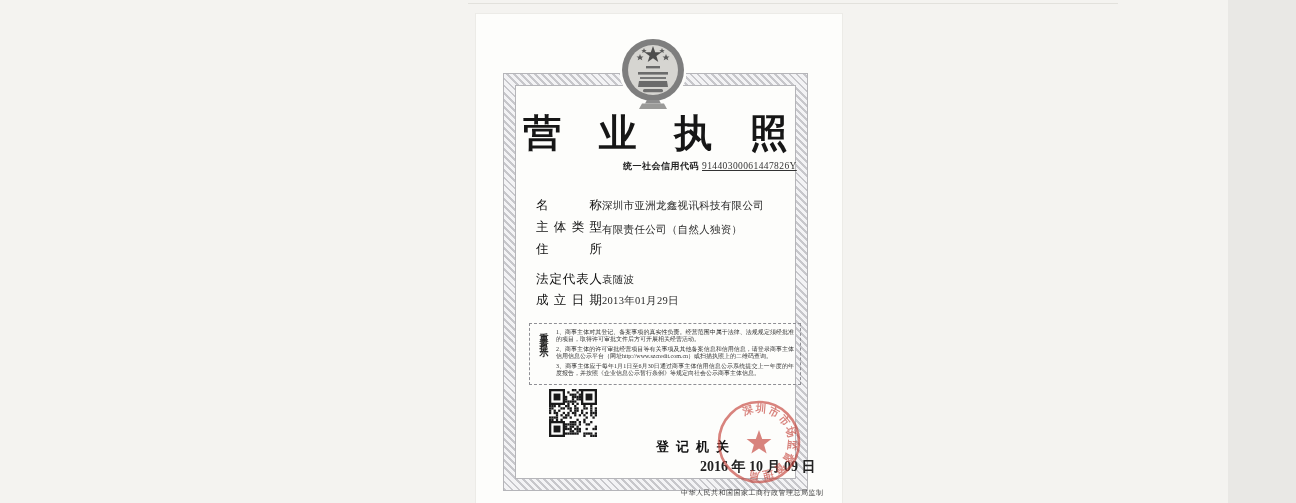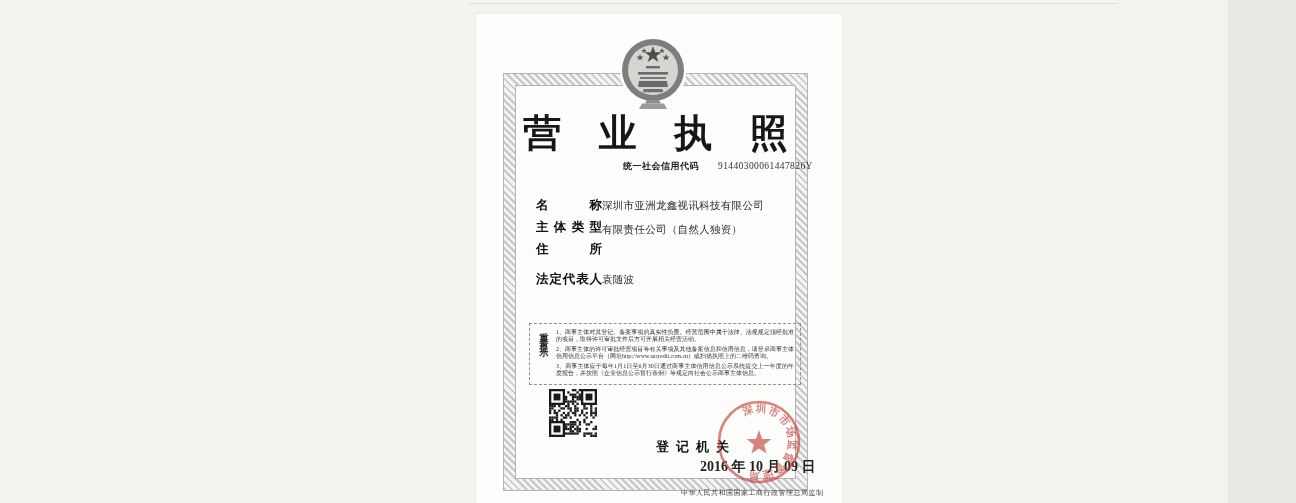--- a/index.html
+++ b/index.html
@@ -17,24 +17,24 @@
          box-shadow:0 0 0 1px #b5b5b9, inset 0 0 0 1px #b5b5b9;}
 
   .emblem{position:absolute;left:144px;top:22px;width:66px;height:76px;filter:blur(.3px);}
 
   .title{position:absolute;left:28px;top:97px;width:303px;text-align:center;
          font-family:"Liberation Serif", serif;font-weight:bold;font-size:38px;line-height:44px;
          letter-spacing:14px;text-indent:14px;color:#161616;white-space:nowrap;}
 
   .credit-line{position:absolute;left:147px;top:146px;white-space:nowrap;font-size:9px;}
   .credit-label{font-weight:bold;color:#222;letter-spacing:.5px;}
-  .credit-code{font-family:"Liberation Serif", serif;font-size:9.5px;color:#333;margin-left:19px;letter-spacing:.4px;}
+  .credit-code{font-family:"Liberation Serif", serif;font-size:9.5px;color:#333;margin-left:3px;letter-spacing:.4px;text-decoration:underline;}
 
   .row{position:absolute;left:60px;display:flex;align-items:baseline;}
-  .row .lbl{display:inline-block;width:66px;font-weight:bold;font-size:12.5px;color:#111;
+  .row .lbl{display:inline-block;width:66px;font-weight:normal;font-size:12.5px;color:#111;
             text-align:justify;text-align-last:justify;flex:none;}
   .row .val{width:205px;font-family:"Liberation Serif", serif;font-size:10.5px;
             line-height:13px;color:#2a2a2a;letter-spacing:.3px;}
 
   .notice{position:absolute;left:53px;top:309px;width:272px;height:62px;box-sizing:border-box;
           border:1px dashed #8f8f94;display:flex;align-items:center;background:transparent;}
   .notice-side{writing-mode:vertical-rl;text-orientation:upright;font-weight:bold;font-size:9px;
                letter-spacing:5px;color:#222;margin:0 4px 0 7px;height:56px;flex:none;}
   .notice-body{flex:1;padding:3px 6px 3px 2px;}
   .notice-body p{margin:0 0 2px;font-size:6px;line-height:7.5px;color:#333;
@@ -96,20 +96,24 @@
     <div class="row" style="top:205px;align-items:flex-end;">
       <span class="lbl">主体类型</span>
       <span class="val">有限责任公司（自然人独资）</span>
     </div>
     <div class="row" style="top:227px;">
       <span class="lbl">住所</span>
     </div>
     <div class="row" style="top:257px;">
       <span class="lbl">法定代表人</span>
       <span class="val">袁随波</span>
+    </div>
+    <div class="row" style="top:278px;">
+      <span class="lbl">成立日期</span>
+      <span class="val">2013年01月29日</span>
     </div>
 
     <div class="notice">
       <div class="notice-side">重要提示</div>
       <div class="notice-body">
         <p>1、商事主体对其登记、备案事项的真实性负责。经营范围中属于法律、法规规定须经批准的项目，取得许可审批文件后方可开展相关经营活动。</p>
         <p>2、商事主体的许可审批经营项目等有关事项及其他备案信息和信用信息，请登录商事主体信用信息公示平台（网址http://www.szcredit.com.cn）或扫描执照上的二维码查询。</p>
         <p>3、商事主体应于每年1月1日至6月30日通过商事主体信用信息公示系统提交上一年度的年度报告，并按照《企业信息公示暂行条例》等规定向社会公示商事主体信息。</p>
       </div>
     </div>

